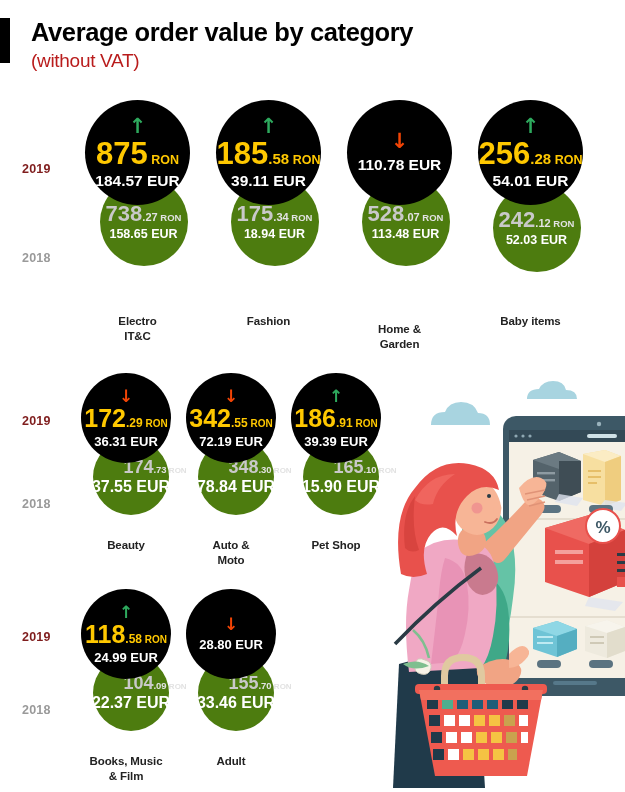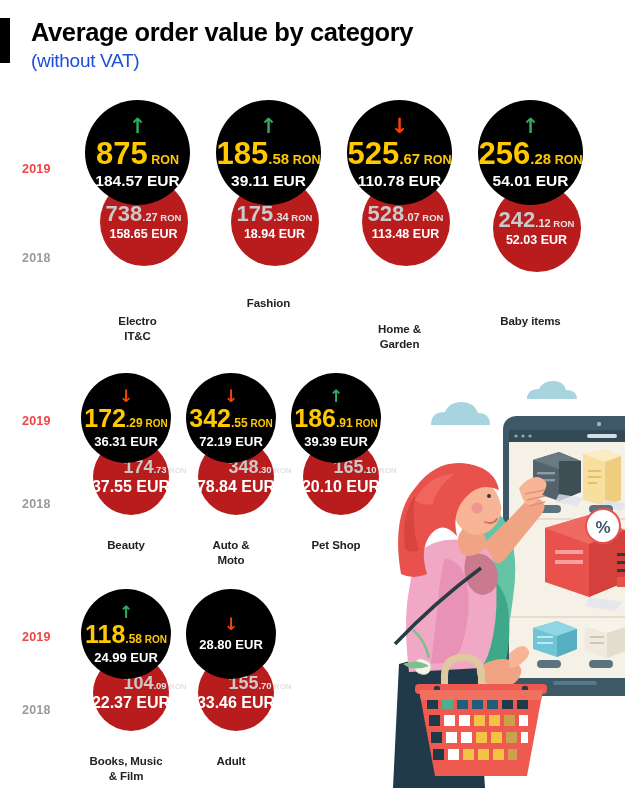--- a/index.html
+++ b/index.html
@@ -16,43 +16,43 @@
     position: absolute; left: 0; top: 18px;
     width: 10px; height: 45px; background: #000;
   }
   .title {
     position: absolute; left: 31px; top: 18px;
     font-size: 25.5px; font-weight: 700; color: #000;
     letter-spacing: -0.4px; line-height: 1.1;
   }
   .subtitle {
     position: absolute; left: 31px; top: 50px;
-    font-size: 19px; font-weight: 400; color: #1d4ed8;
+    font-size: 19px; font-weight: 400; color: #b91c1c;
     letter-spacing: -0.3px;
   }
 
   
   .ylabel {
     position: absolute;
     font-size: 12.5px; font-weight: 700;
     letter-spacing: 0.2px;
   }
-  .ylabel.y2019 { color: #ef4444; }
+  .ylabel.y2019 { color: #7f1d1d; }
   .ylabel.y2018 { color: #9a9a9a; }
 
   
   .cat { position: absolute; }
 
   .circle {
     position: absolute; border-radius: 50%;
     display: flex; flex-direction: column;
     align-items: center; justify-content: center;
   }
   .circle.now  { background: #000000; z-index: 3; }
-  .circle.prev { background: #b91c1c; z-index: 2; }
+  .circle.prev { background: #4d7c0f; z-index: 2; }
 
   .arrow {
     font-weight: 700; line-height: 1;
     font-family: "DejaVu Sans", sans-serif;
   }
   .arrow.up   { color: #2eaa5e; }
   .arrow.down { color: #f24405; }
 
   .ron-line { white-space: nowrap; line-height: 1; }
   .now .ron-int  { color: #ffc800; font-weight: 700; }
@@ -137,31 +137,30 @@
         <div class="circle prev" style="left: 14.5px; top: 78px;">
           <div class="ron-line"><span class="ron-int">175</span><span class="ron-dec">.34</span><span class="ron-cur"> RON</span></div>
           <div class="eur-line">18.94 EUR</div>
         </div>
         <div class="circle now" style="left: 0px; top: 0px;">
           <div class="arrow up">↑</div>
           <div class="ron-line"><span class="ron-int">185</span><span class="ron-dec">.58</span><span class="ron-cur"> RON</span></div>
           <div class="eur-line">39.11 EUR</div>
         </div>
       </div>
-      <div class="catlabel" style="left: 194px; top: 296px; width: 149px;">
+      <div class="catlabel" style="left: 194px; top: 314px; width: 149px;">
         <div>Fashion</div>
       </div>
       <div class="cat sz-l" style="left: 347px; top: 100px; width: 105px;">
         <div class="circle prev" style="left: 14.5px; top: 78px;">
           <div class="ron-line"><span class="ron-int">528</span><span class="ron-dec">.07</span><span class="ron-cur"> RON</span></div>
           <div class="eur-line">113.48 EUR</div>
         </div>
         <div class="circle now" style="left: 0px; top: 0px;">
           <div class="arrow down">↓</div>
-          <div class="ron-line"><span class="ron-int">525</span><span class="ron-dec">.67</span><span class="ron-cur"> RON</span></div>
           <div class="eur-line">110.78 EUR</div>
         </div>
       </div>
       <div class="catlabel" style="left: 325px; top: 314px; width: 149px; margin-top: 8px;">
         <div>Home &amp;</div>
         <div>Garden</div>
       </div>
       <div class="cat sz-l" style="left: 478px; top: 100px; width: 105px;">
         <div class="circle prev" style="left: 14.5px; top: 84px;">
           <div class="ron-line"><span class="ron-int">242</span><span class="ron-dec">.12</span><span class="ron-cur"> RON</span></div>
@@ -201,21 +200,21 @@
           <div class="eur-line">72.19 EUR</div>
         </div>
       </div>
       <div class="catlabel" style="left: 164px; top: 538px; width: 134px;">
         <div>Auto &amp;</div>
         <div>Moto</div>
       </div>
       <div class="cat sz-m" style="left: 291px; top: 373px; width: 90px;">
         <div class="circle prev" style="left: 12px; top: 66px;">
           <div class="ron-line"><span class="ron-int">165</span><span class="ron-dec">.10</span><span class="ron-cur"> RON</span></div>
-          <div class="eur-line">20.10 EUR</div>
+          <div class="eur-line">15.90 EUR</div>
         </div>
         <div class="circle now" style="left: 0px; top: 0px;">
           <div class="arrow up">↑</div>
           <div class="ron-line"><span class="ron-int">186</span><span class="ron-dec">.91</span><span class="ron-cur"> RON</span></div>
           <div class="eur-line">39.39 EUR</div>
         </div>
       </div>
       <div class="catlabel" style="left: 269px; top: 538px; width: 134px;">
         <div>Pet Shop</div>
       </div>

